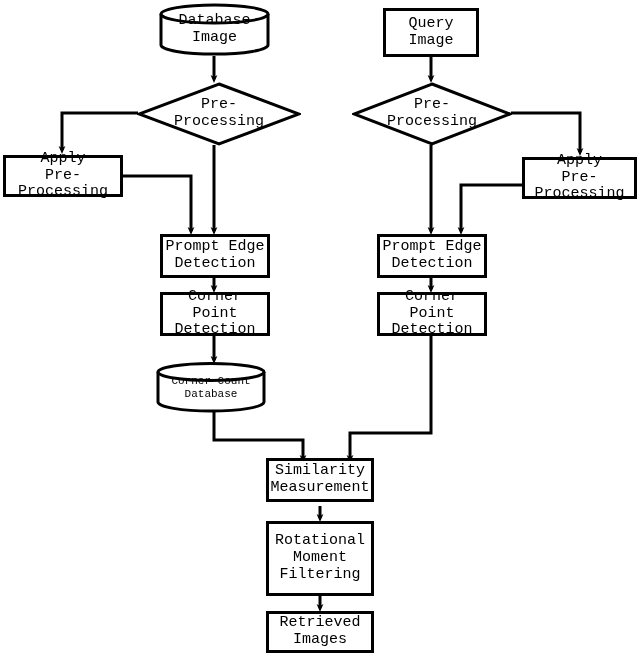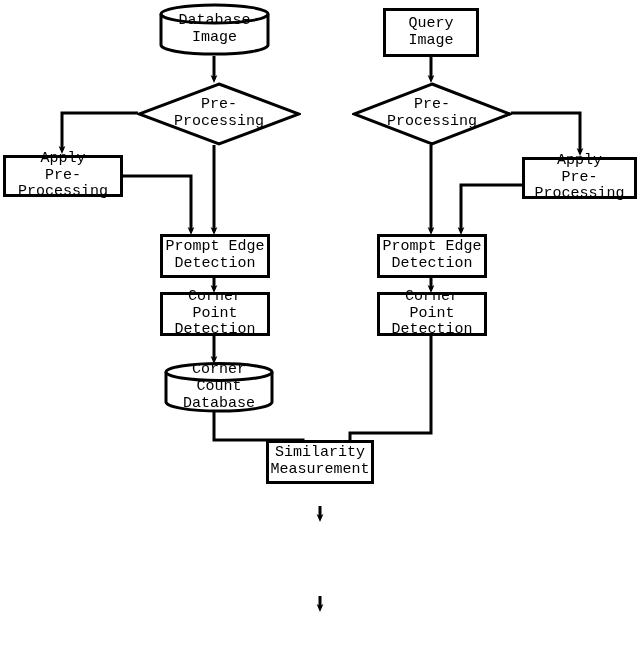--- a/index.html
+++ b/index.html
@@ -178,29 +178,38 @@
   <div class="node box" style="left:160px; top:292px; width:110px; height:44px; font-size:15px;">
     <span class="label">Corner Point
 Detection</span>
   </div>
 
   <div class="node box" style="left:377px; top:292px; width:110px; height:44px; font-size:15px;">
     <span class="label">Corner Point
 Detection</span>
   </div>
 
-  <div class="node cyl" style="left:163px; top:362px; width:112px; height:51px; font-size:15px;">
+  <div class="node cyl" style="left:155px; top:362px; width:112px; height:51px; font-size:11px;">
     <svg class="cyl-svg" viewBox="0 0 112 51" preserveAspectRatio="none">
       <path d="M3,10 L3,40 A53,9 0 0 0 109,40 L109,10" fill="#ffffff" stroke="#000000" stroke-width="3"></path>
       <ellipse cx="56" cy="10" rx="53" ry="8.5" fill="#ffffff" stroke="#000000" stroke-width="3"></ellipse>
     </svg>
     <span class="label">Corner Count
 Database</span>
   </div>
 
-  <div class="node box" style="left:266px; top:440px; width:108px; height:44px; font-size:15px;">
+  <div class="node box" style="left:266px; top:458px; width:108px; height:44px; font-size:15px;">
     <span class="label">Similarity
 Measurement</span>
   </div>
 
-
+  <div class="node box" style="left:266px; top:521px; width:108px; height:75px; font-size:15px;">
+    <span class="label">Rotational
+Moment
+Filtering</span>
+  </div>
+
+  <div class="node box" style="left:266px; top:611px; width:108px; height:42px; font-size:15px;">
+    <span class="label">Retrieved
+Images</span>
+  </div>
 
 </div>
 
 </body></html>

